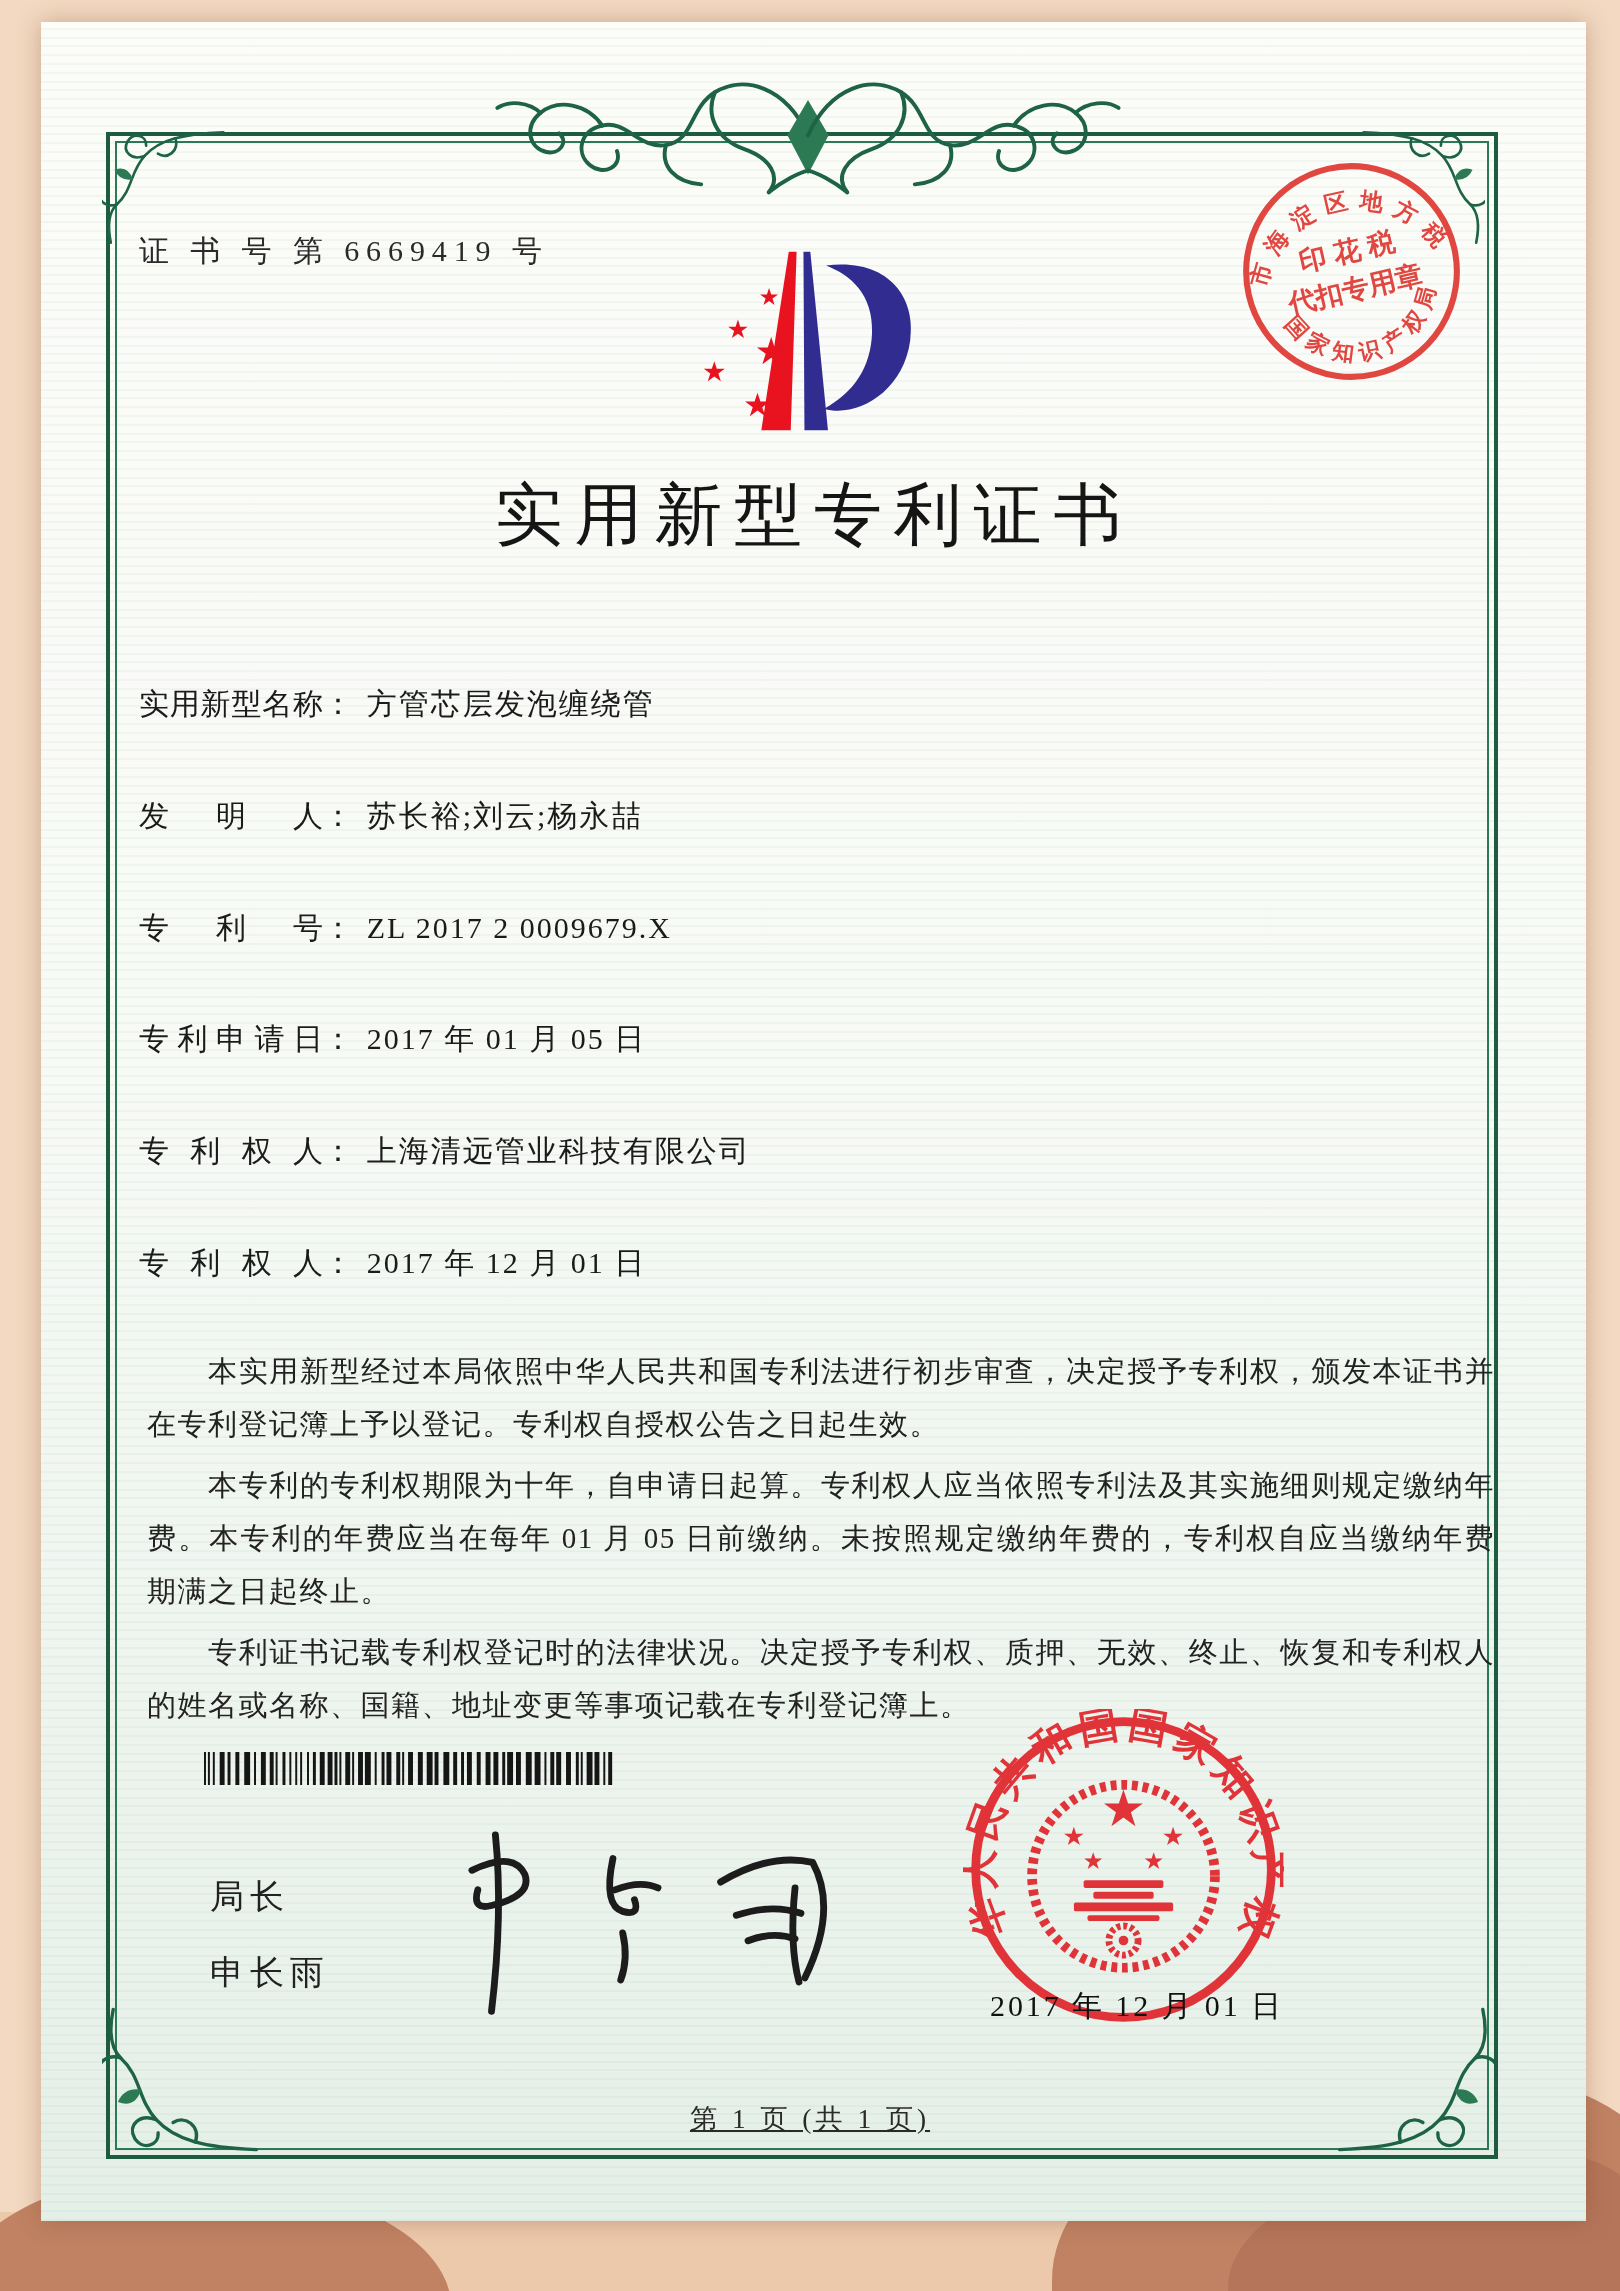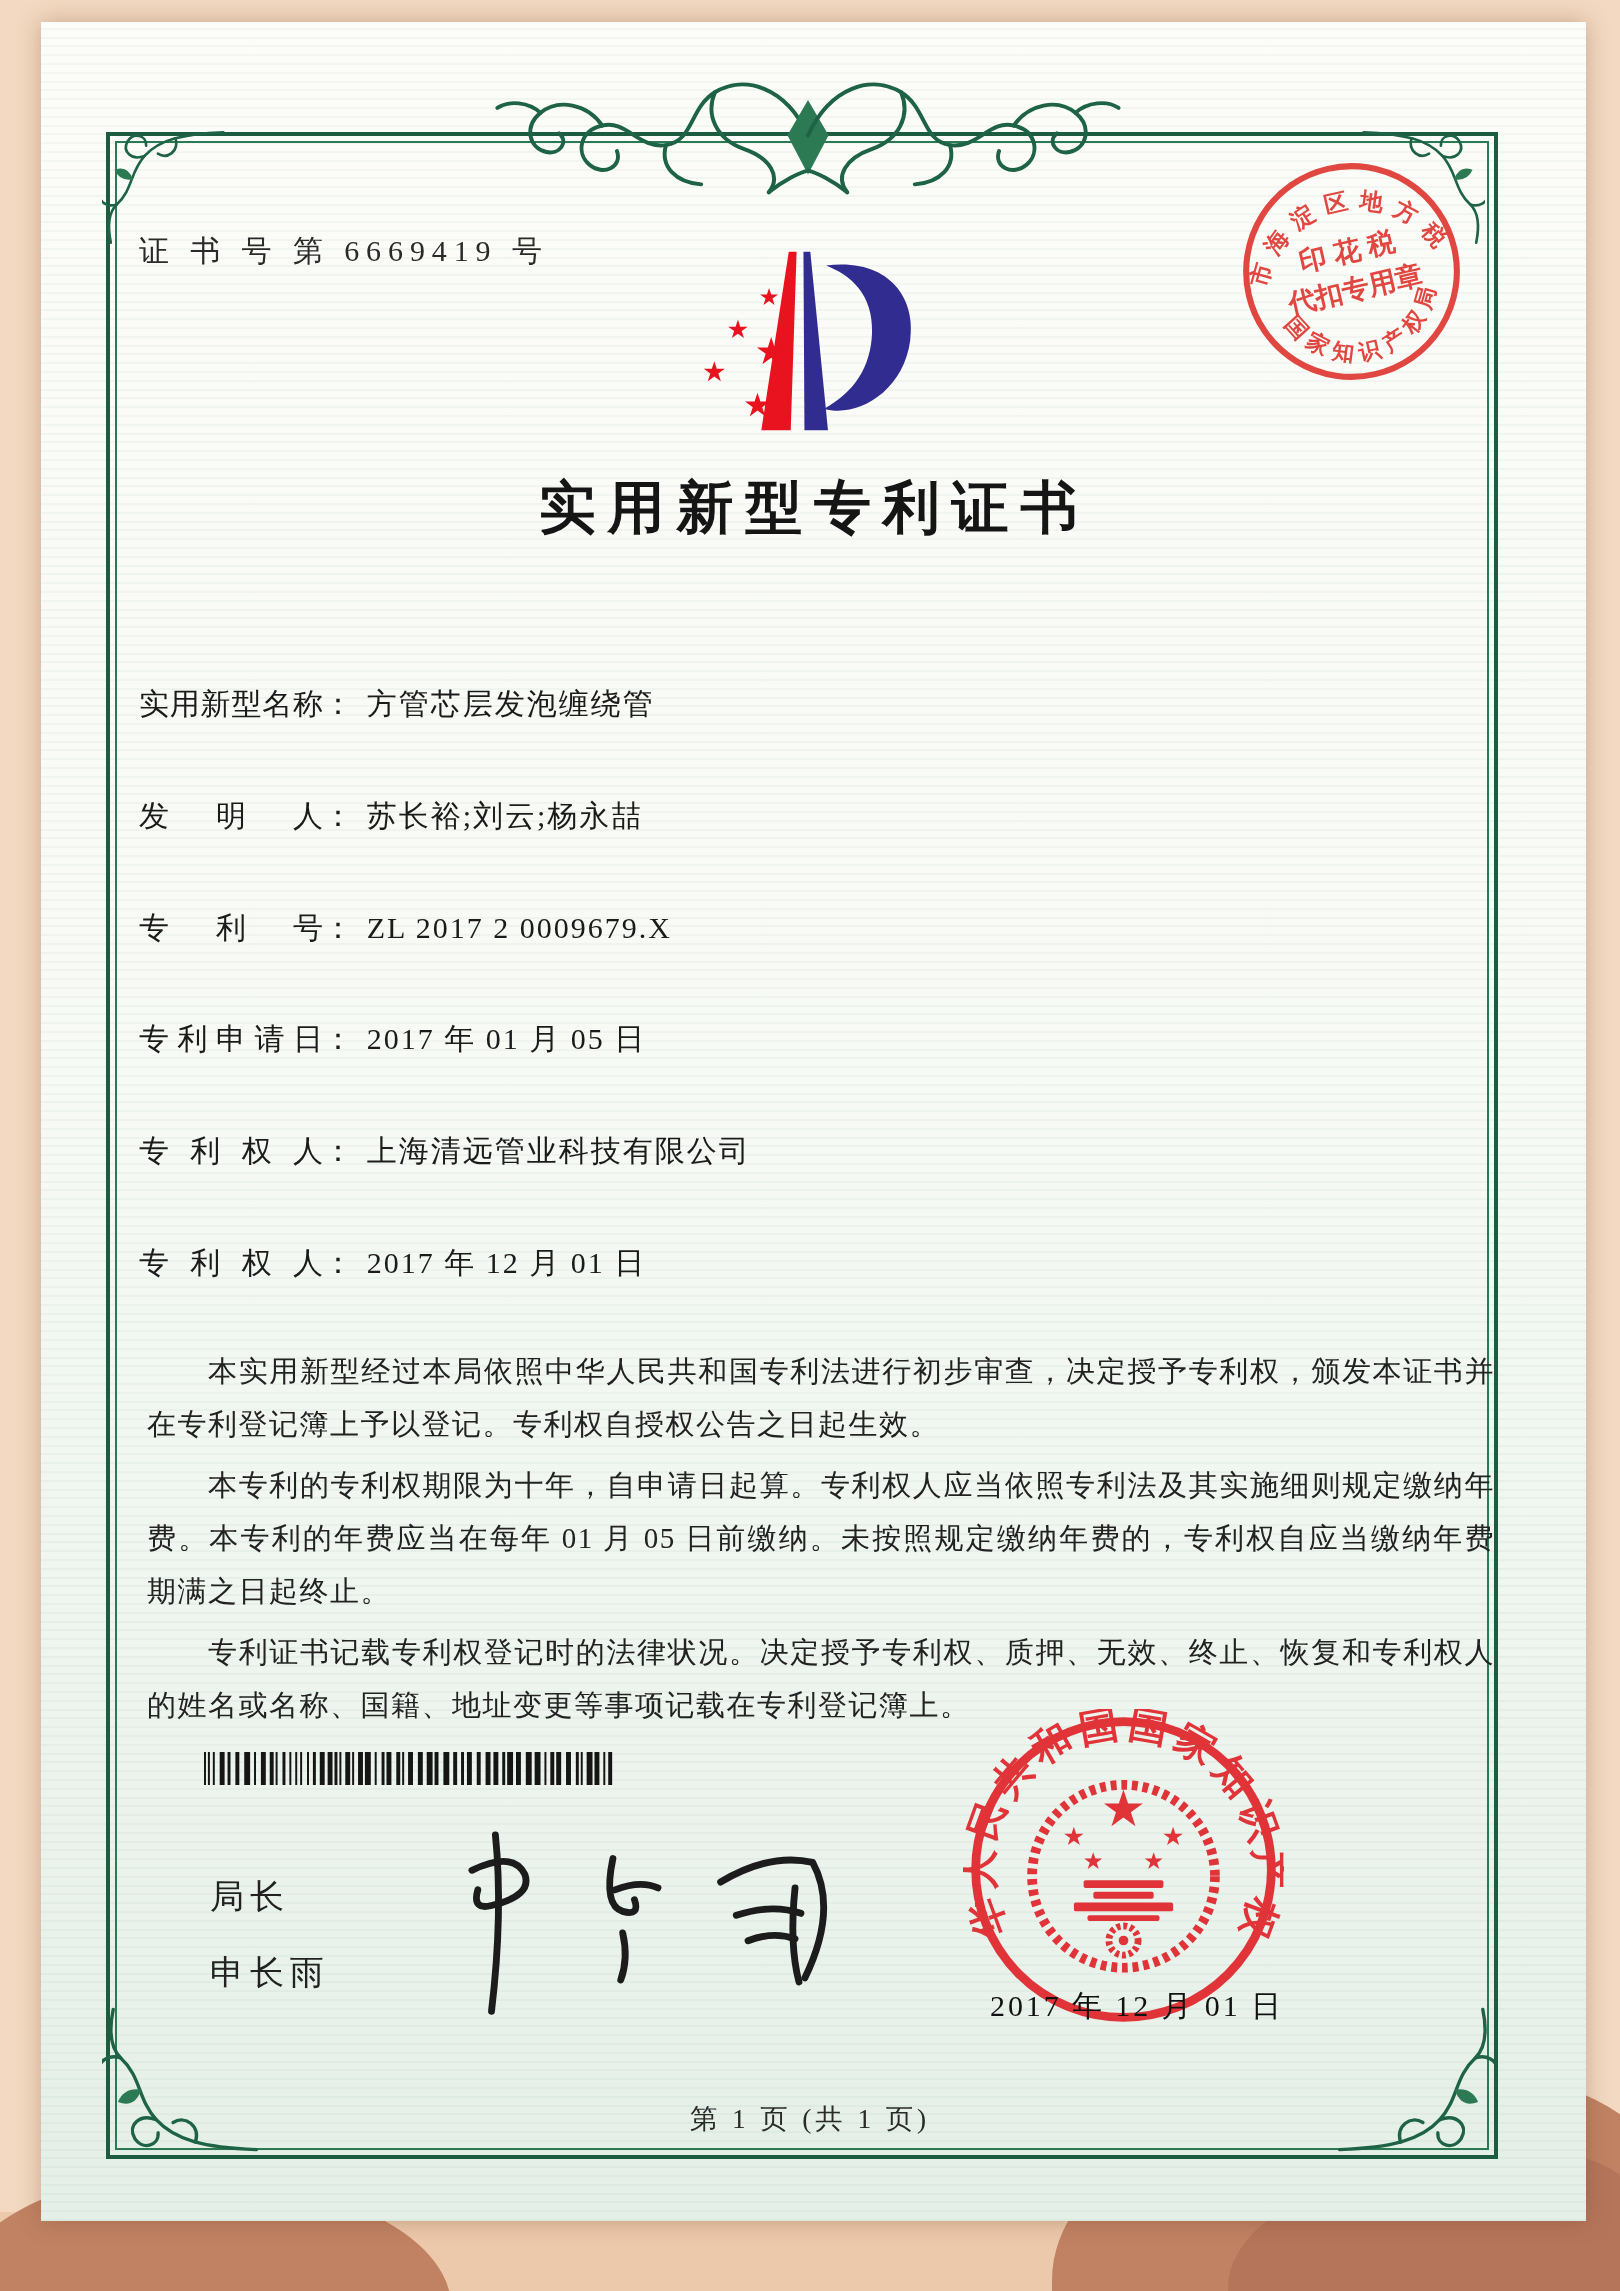--- a/index.html
+++ b/index.html
@@ -31,21 +31,21 @@
     content:"";position:absolute;left:4.9px;top:4.9px;right:4.9px;bottom:4.9px;
     border:2px solid #2c7click respectively;
     border:2px solid #2c7a54;
   }
   .orn{position:absolute;pointer-events:none;}
   .orn svg{display:block;width:100%;height:100%;}
 
   .cert-no{position:absolute;left:139px;top:231px;font-size:30px;letter-spacing:6.9px;color:#2a2a2a;font-family:Liberation Serif, serif;}
 
   .title{position:absolute;left:8px;right:0;top:470px;text-align:center;
-    font-size:57px;font-weight:700;letter-spacing:11.8px;color:#151515;}
+    font-size:68px;font-weight:400;letter-spacing:11.8px;color:#151515;}
 
   .field{position:absolute;left:139px;font-size:30px;white-space:nowrap;color:#1b1b1b;}
   .flabel{display:inline-block;width:184px;text-align:justify;text-align-last:justify;}
   .fcolon{display:inline-block;margin-right:13.7px;}
   .fvalue{letter-spacing:2px;margin-top:36px;}
   .f0{top:684px;} .f1{top:796px;} .f2{top:908px;} .f3{top:1019px;} .f4{top:1131px;} .f5{top:1243px;}
 
   .body-text{position:absolute;left:139px;top:1337px;width:1364px;}
   .body-text p{margin:8px;font-size:29px;line-height:53px;text-indent:61px;
     letter-spacing:1.5px;color:#222;text-align:justify;}
@@ -65,21 +65,21 @@
   .stamp{position:absolute;}
   .stamp-tax{left:1235px;top:155px;width:233px;height:233px;transform:rotate(-13deg);opacity:.93;}
   .stamp-office{left:963px;top:1709px;width:321px;height:321px;opacity:.95;}
   .stamp svg{width:100%;height:100%;}
 
   .issue-date{position:absolute;left:990px;top:1986px;font-size:30px;letter-spacing:2.9px;color:#111;z-index:5;}
 
   .logo{position:absolute;left:679px;top:238px;width:245px;height:208px;}
   .logo svg{width:100%;height:100%;}
 
-  .footer{position:absolute;left:0;right:0;top:2101px;text-align:center;font-size:27.4px;letter-spacing:3.9px;color:#2a2a2a;}
+  .footer{position:absolute;left:0;right:0;top:2101px;text-align:center;font-size:27.4px;letter-spacing:3.9px;color:#2a2a2a;text-decoration:underline;}
 </style>
 </head>
 <body>
 
 <div class="bg-strip"></div>
 <div class="blob left"></div>
 <div class="blob right"></div>
 <div class="blob right2"></div>
 
 <div class="paper"></div>

